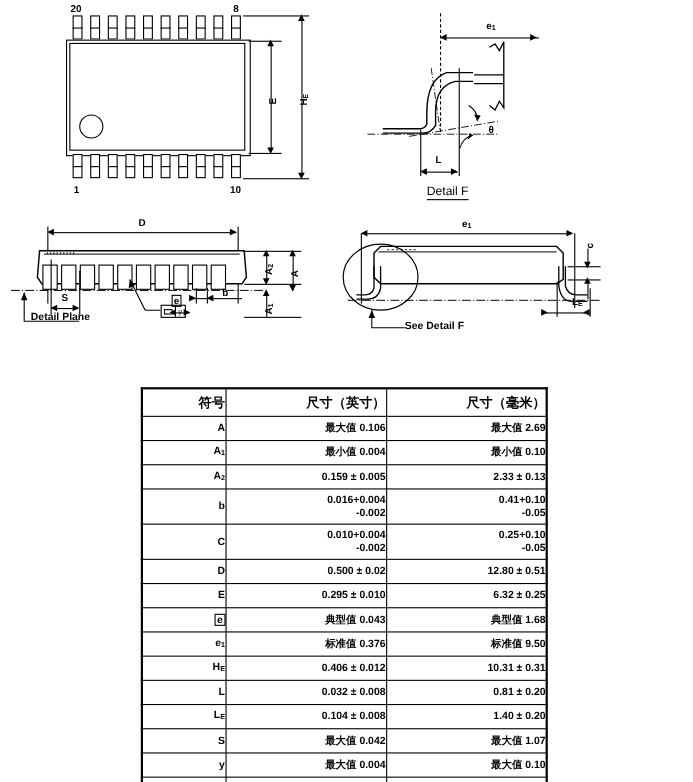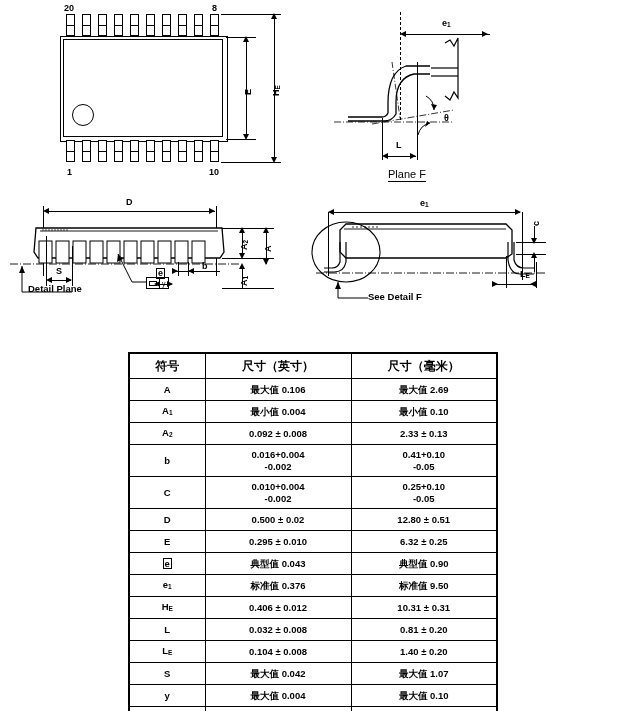--- a/index.html
+++ b/index.html
@@ -46,21 +46,21 @@
   .fcf{position:absolute;border:1px solid #000;height:10px;display:flex;align-items:stretch;background:#fff;}
   .fcf div{display:flex;align-items:center;justify-content:center;font-size:7px;padding:0 2px;}
   .fcf div+div{border-left:1px solid #000;}
   .boxed{border:1px solid #000;padding:0 1px;display:inline-block;line-height:1;}
 
   
   #dim-table-wrap{position:absolute;left:128px;top:352px;width:368px;}
   table.dim{border-collapse:collapse;width:368px;table-layout:fixed;}
   table.dim td,table.dim th{
     border:1px solid #000;
-    text-align:center;
+    text-align:right;
     font-size:9.5px;
     font-weight:bold;
     padding:0;
     height:21px;
     line-height:1.05;
     font-family:"Liberation Sans","DejaVu Sans",sans-serif;
   }
   table.dim thead th{height:24px;font-size:12px;}
   table.dim{border:2px solid #000;}
   col.c1{width:76px;}
@@ -186,21 +186,21 @@
 
     <div>
       <div class="ln vl" style="left:52px;top:118px;height:42px;"></div>
       <div class="ln vl" style="left:87px;top:62px;height:98px;"></div>
       <div class="ln hl" style="left:54px;top:156px;width:32px;"></div>
       <div class="arrow ar-l" style="left:52px;top:153px;"></div>
       <div class="arrow ar-r" style="left:80px;top:153px;"></div>
       <span class="lbl" style="left:66px;top:141px;">L</span>
     </div>
 
-    <span class="detail-cap" style="left:58px;top:168px;">Plane F</span>
+    <span class="detail-cap" style="left:58px;top:168px;">Detail F</span>
   </div>
 
   <div id="view-front">
 
     <div>
       <div class="ln vl" style="left:43px;top:10px;height:70px;"></div>
       <div class="ln vl" style="left:216px;top:10px;height:70px;"></div>
       <div class="ln hl" style="left:45px;top:15px;width:170px;"></div>
       <div class="arrow ar-l" style="left:43px;top:12px;"></div>
       <div class="arrow ar-r" style="left:209px;top:12px;"></div>
@@ -380,21 +380,21 @@
             <td>最大值 0.106</td>
             <td>最大值 2.69</td>
           </tr>
           <tr>
             <td class="sym"><span><span>A</span><span class="sub">1</span></span></td>
             <td>最小值 0.004</td>
             <td>最小值 0.10</td>
           </tr>
           <tr>
             <td class="sym"><span><span>A</span><span class="sub">2</span></span></td>
-            <td>0.092 ± 0.008</td>
+            <td>0.159 ± 0.005</td>
             <td>2.33 ± 0.13</td>
           </tr>
           <tr>
             <td class="sym"><span><span>b</span></span></td>
             <td style="height: 31px;">
               <span class="two-line">0.016+0.004</span>
               <span class="two-line l2">-0.002</span>
             </td>
             <td style="height: 31px;">
               <span class="two-line">0.41+0.10</span>
@@ -418,21 +418,21 @@
             <td>12.80 ± 0.51</td>
           </tr>
           <tr>
             <td class="sym"><span><span>E</span></span></td>
             <td>0.295 ± 0.010</td>
             <td>6.32 ± 0.25</td>
           </tr>
           <tr>
             <td class="sym"><span class="boxed"><span>e</span></span></td>
             <td>典型值 0.043</td>
-            <td>典型值 0.90</td>
+            <td>典型值 1.68</td>
           </tr>
           <tr>
             <td class="sym"><span><span>e</span><span class="sub">1</span></span></td>
             <td>标准值 0.376</td>
             <td>标准值 9.50</td>
           </tr>
           <tr>
             <td class="sym"><span><span>H</span><span class="sub">E</span></span></td>
             <td>0.406 ± 0.012</td>
             <td>10.31 ± 0.31</td>

